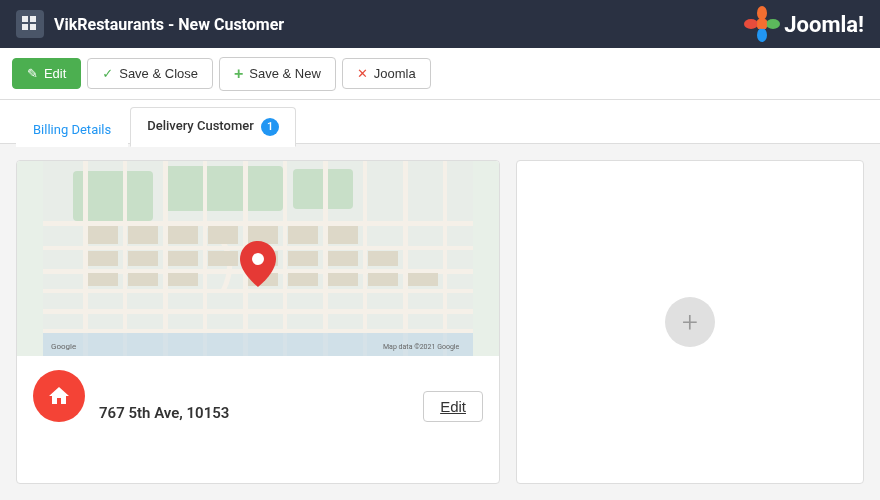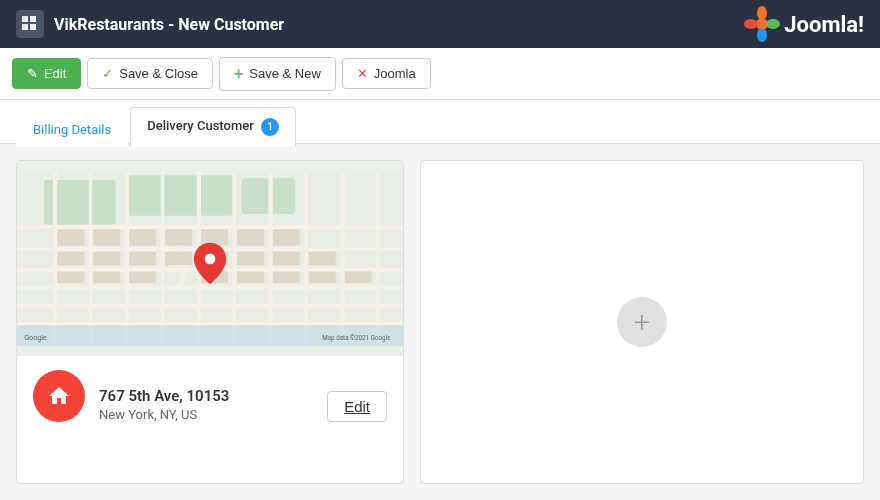--- a/index.html
+++ b/index.html
@@ -132,21 +132,21 @@
       display: flex;
       gap: 16px;
       height: calc(500px - 48px - 52px - 44px);
     }
 
     
     .location-card {
       background: white;
       border: 1px solid #ddd;
       border-radius: 4px;
-      width: 388px;
+      width: 484px;
       flex-shrink: 0;
       overflow: hidden;
     }
     .map-container {
       width: 100%;
       height: 195px;
       position: relative;
       background: #e8f0e8;
       overflow: hidden;
     }
@@ -347,21 +347,20 @@
       </svg>
     </div>
     <div class="location-info">
       <div class="location-icon-circle">
         <svg width="24" height="24" viewBox="0 0 24 24" fill="white">
           <path d="M10 20v-6h4v6h5v-8h3L12 3 2 12h3v8z"></path>
         </svg>
       </div>
       <div class="location-address">
         <div class="location-address-line1">767 5th Ave, 10153</div>
-        <div class="location-address-line2">New York, NY, US</div>
       </div>
       <button class="btn-edit">Edit</button>
     </div>
   </div>
 
   <div class="add-location-card">
     <div class="add-icon">
       <span>+</span>
     </div>
   </div>

